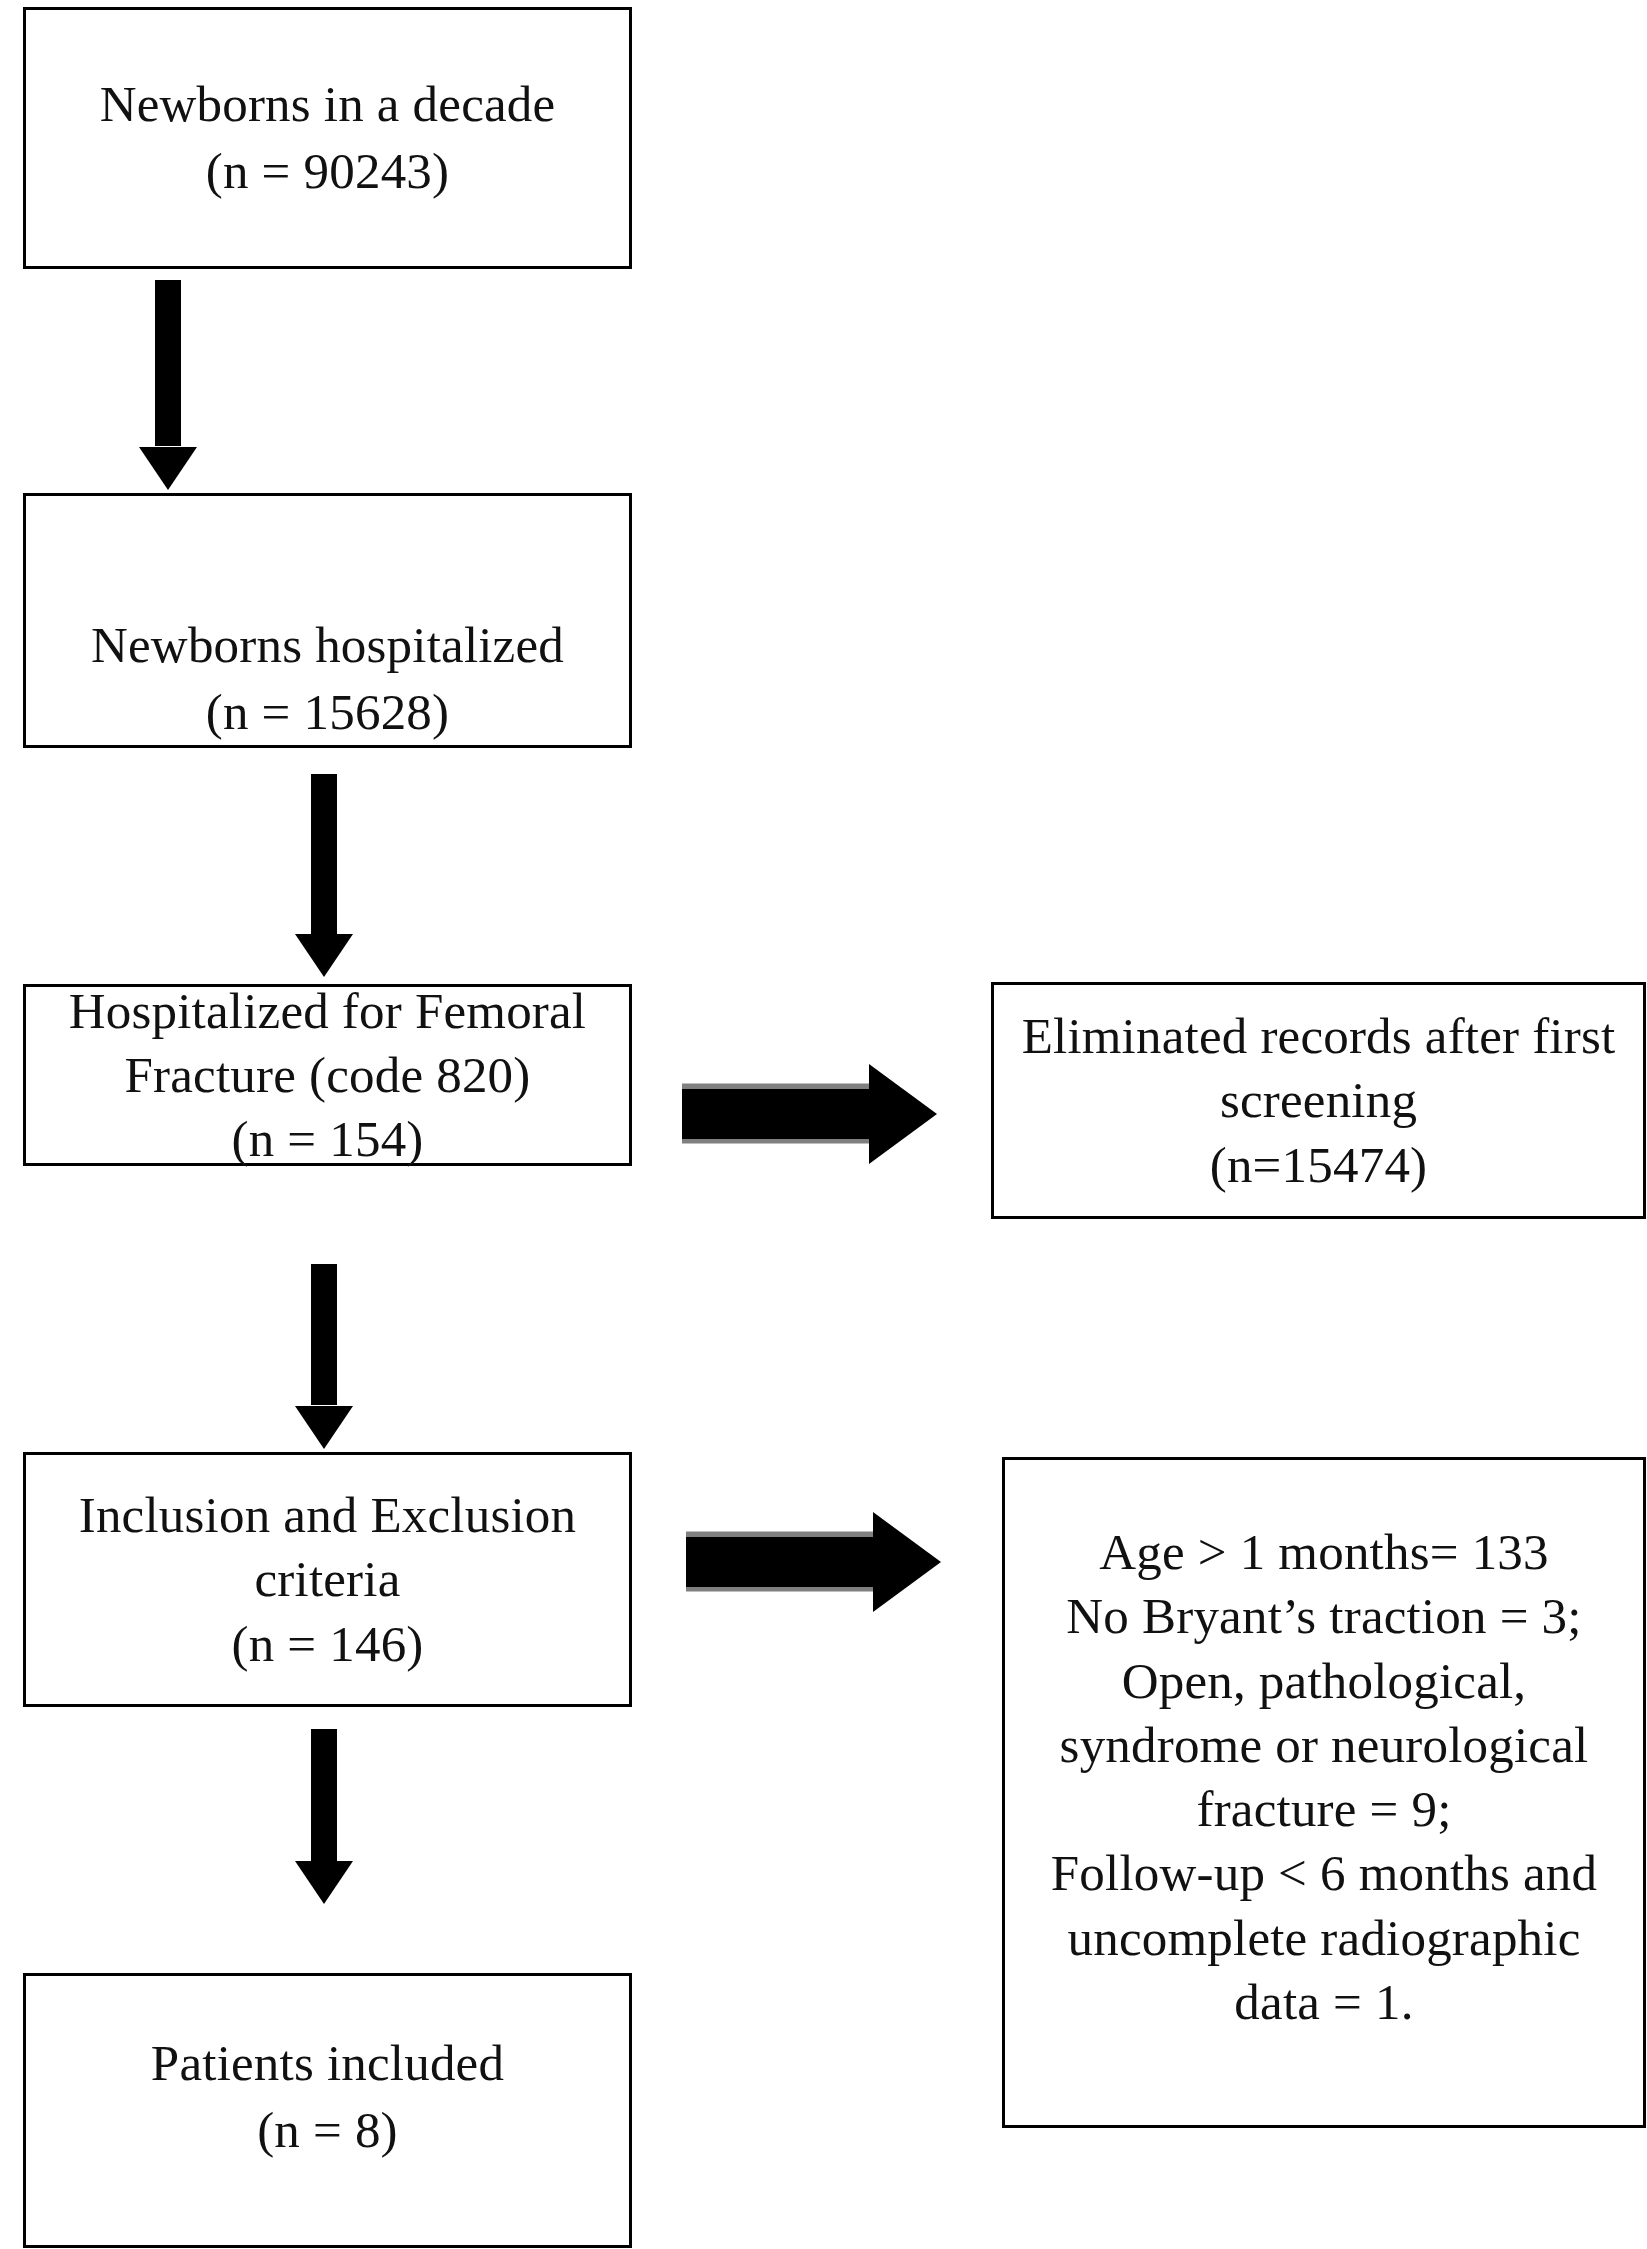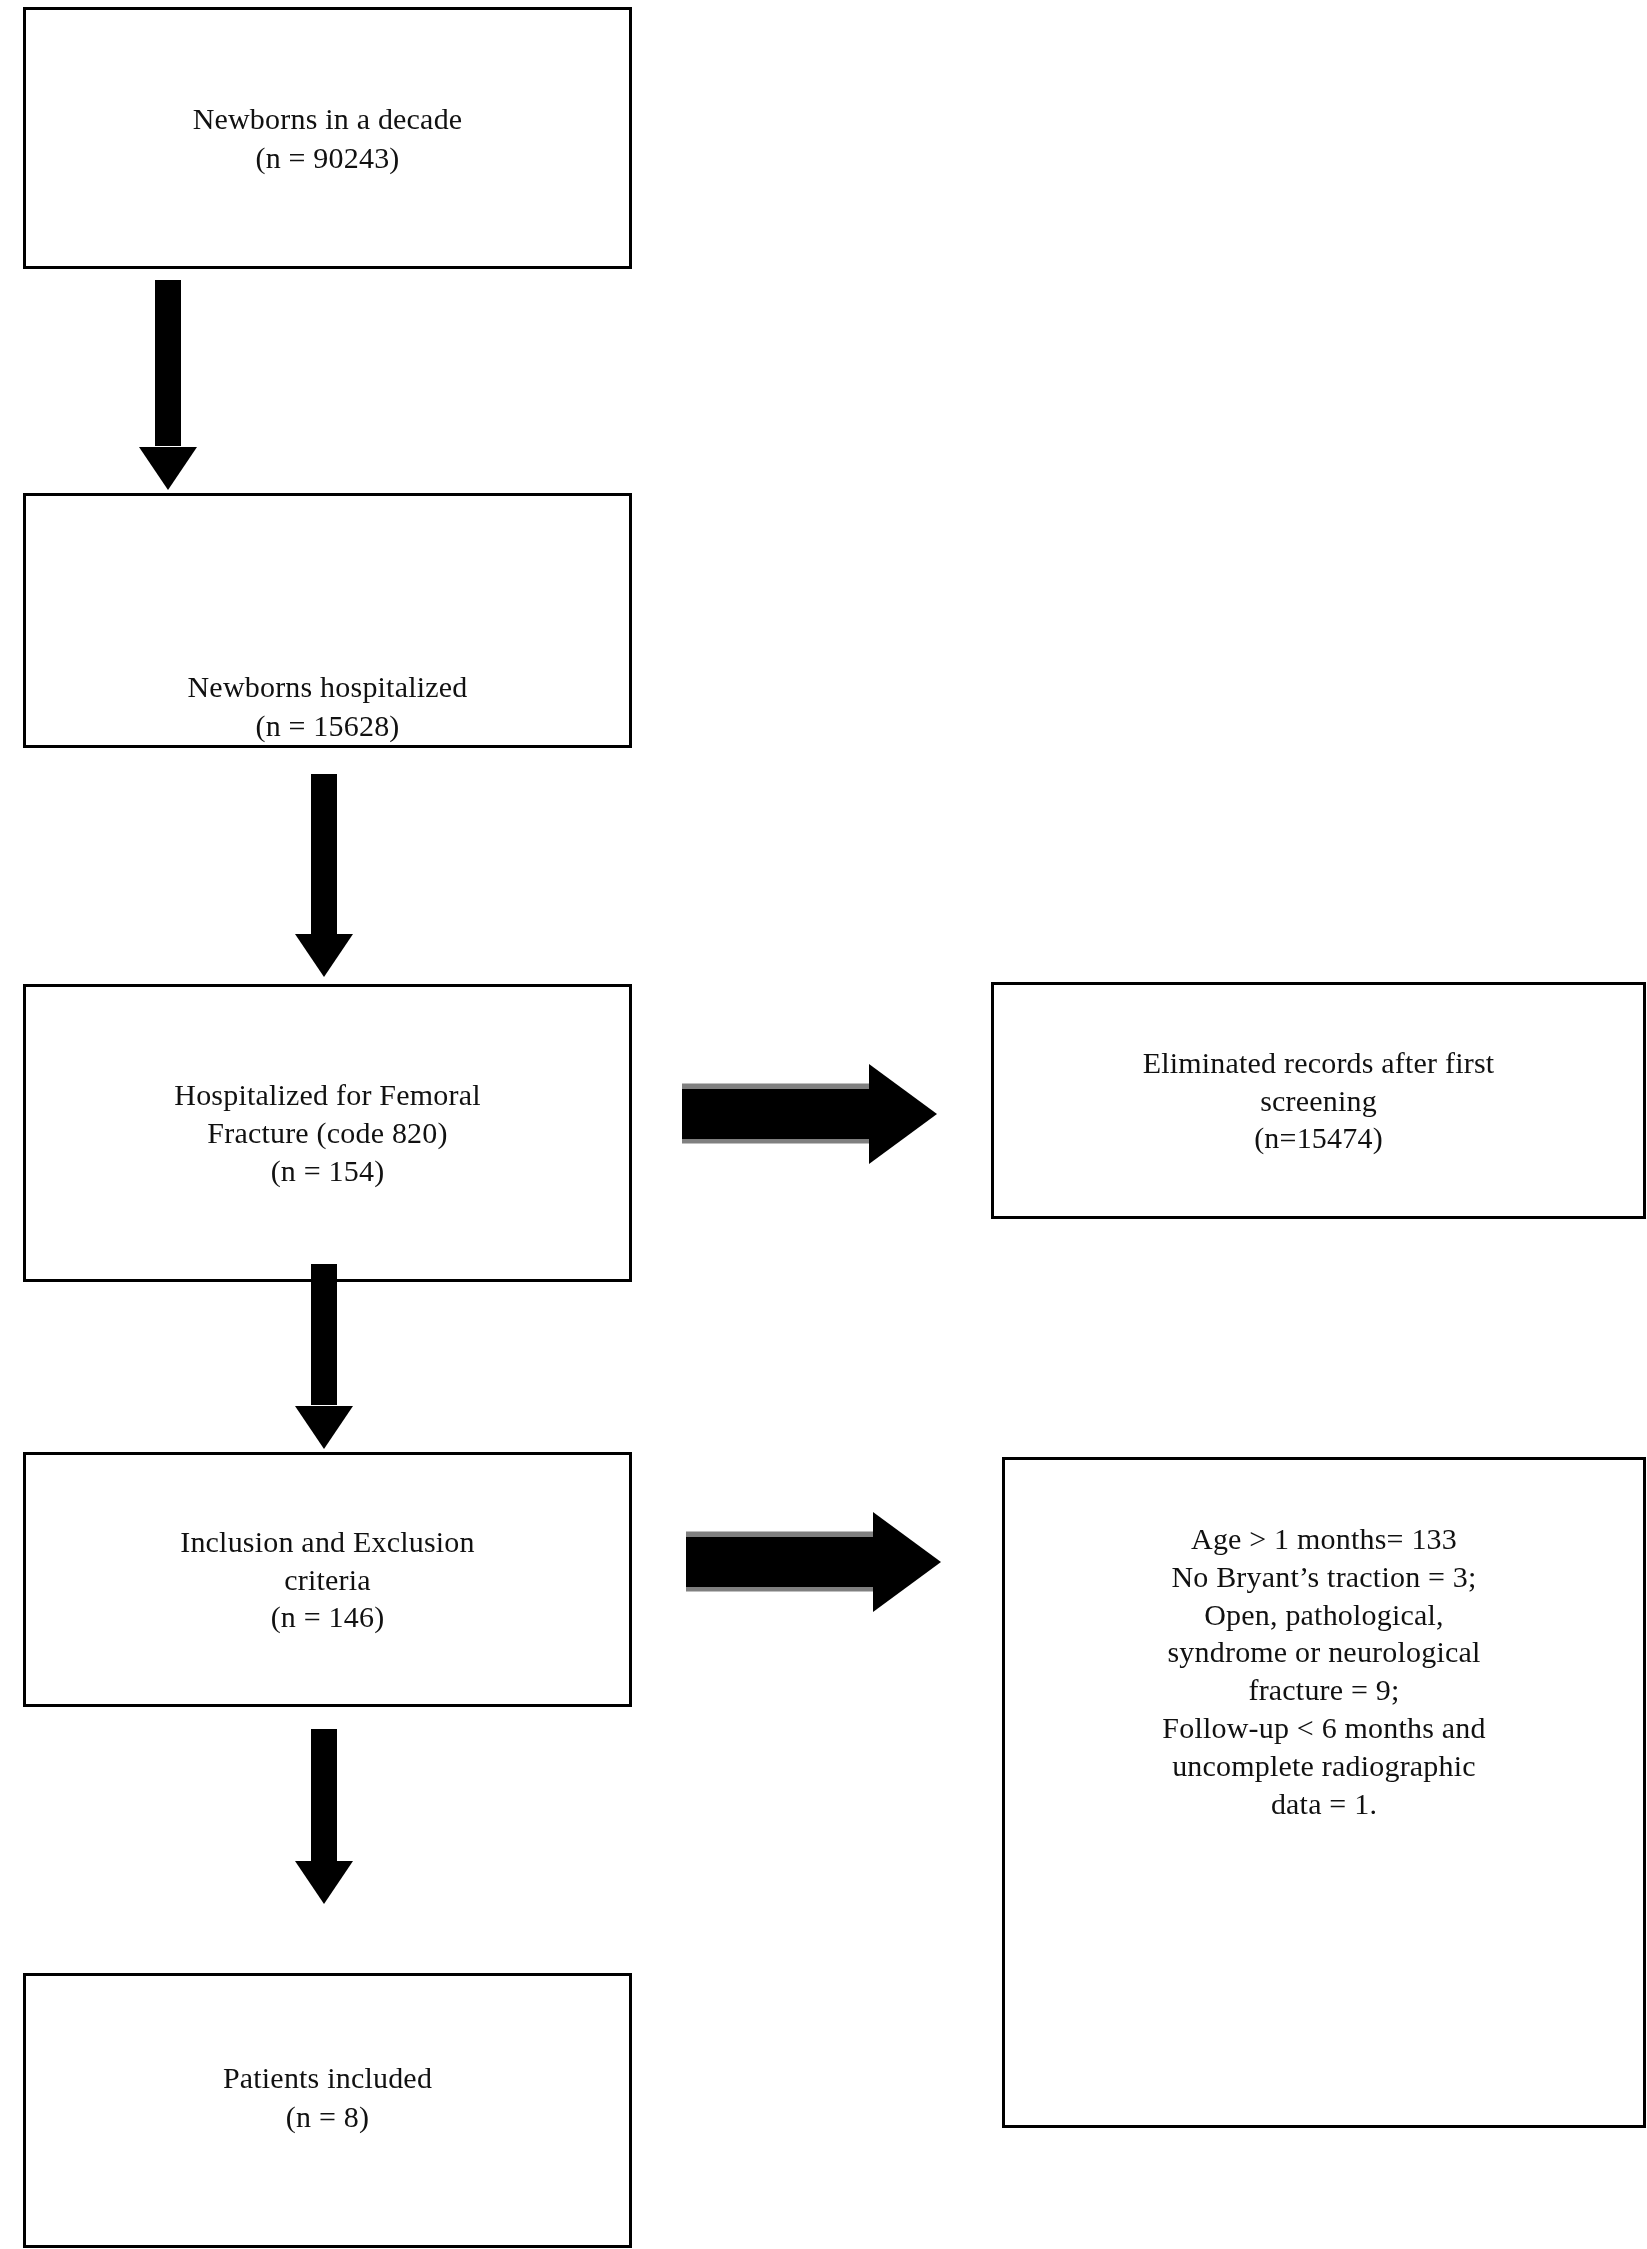--- a/index.html
+++ b/index.html
@@ -23,21 +23,21 @@
     display: flex;
     align-items: center;
     justify-content: center;
     text-align: center;
     color: #000000;
   }
   .box-text {
     display: block;
     width: 100%;
     text-align: center;
-    font-size: 30px;
+    font-size: 51px;
     line-height: 1.30;
     letter-spacing: 0.2px;
     white-space: pre-line;
     color: #111111;
   }
   .box-text.tight {
     line-height: 1.26;
   }
   
   .v-arrow {
@@ -113,21 +113,21 @@
   <div class="flow-box" style="left:23px; top:493px; width:609px; height:255px;align-items:flex-end;">
     <span class="box-text">Newborns hospitalized
 (n = 15628)</span>
   </div>
 
   <div class="v-arrow" style="left:284px; top:774px; width:79px; height:203px;">
     <div class="shaft" style="width:26px; height:160px;"></div>
     <div class="head"></div>
   </div>
 
-  <div class="flow-box" style="left:23px; top:984px; width:609px; height:298px;">
+  <div class="flow-box" style="left:23px; top:984px; width:609px; height:182px;">
     <span class="box-text tight">Hospitalized for Femoral
 Fracture (code 820)
 (n = 154)</span>
   </div>
 
   <div class="v-arrow" style="left:284px; top:1264px; width:79px; height:185px;">
     <div class="shaft" style="width:26px; height:141px;"></div>
     <div class="head"></div>
   </div>
 

